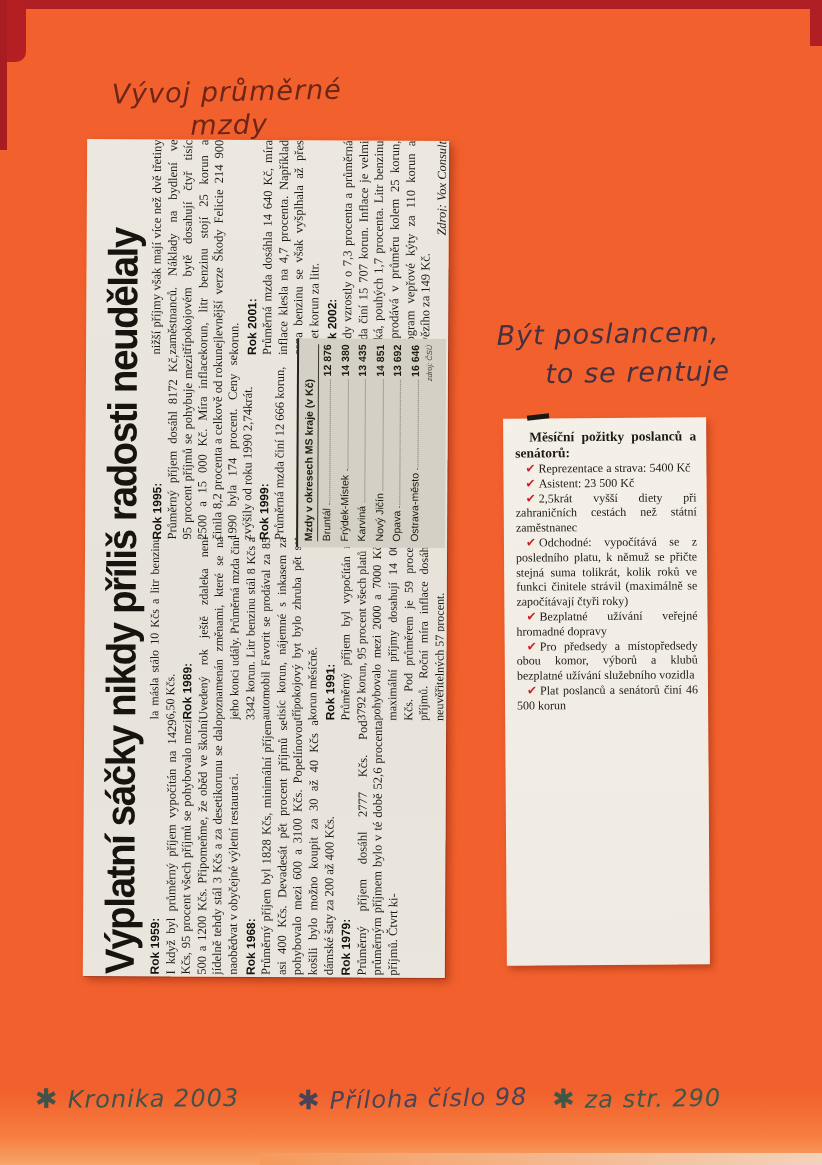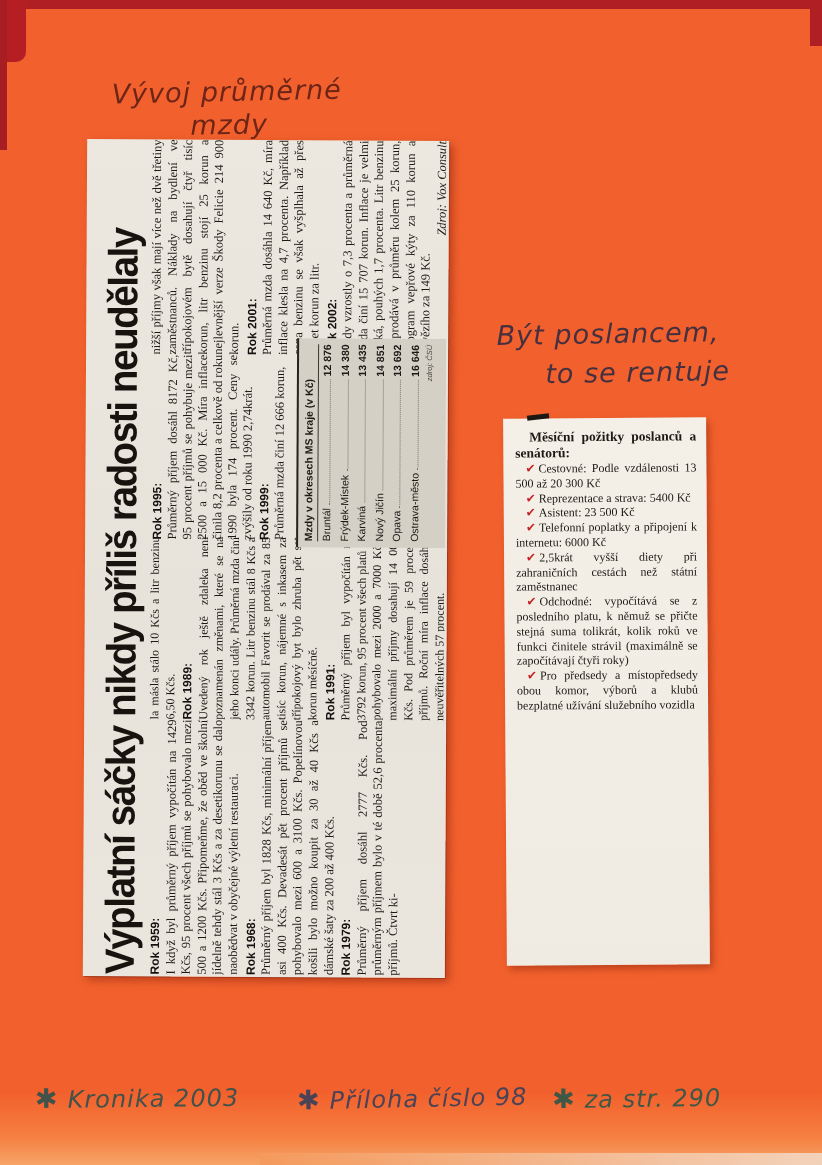--- a/index.html
+++ b/index.html
@@ -156,27 +156,27 @@
 
 <div class="hand hand-right">
   <span>Být poslancem,</span>
   <span class="l2">to se rentuje</span>
 </div>
 
 <div class="clip-small">
   <div class="clip-mark"></div>
   <div class="btitle">Měsíční požitky poslanců a senátorů:</div>
   <div id="benefit-items">
-      <p class="item"><span class="chk">✔</span>Cestovné: Podle vzdálenosti 13 500 až 20 300 Kč</p>
       <p class="item"><span class="chk">✔</span>Reprezentace a strava: 5400 Kč</p>
       <p class="item"><span class="chk">✔</span>Asistent: 23 500 Kč</p>
-      <p class="item"><span class="chk">✔</span>Telefonní poplatky a připojení k internetu: 6000 Kč</p>
       <p class="item"><span class="chk">✔</span>2,5krát vyšší diety při zahraničních cestách než státní zaměstnanec</p>
       <p class="item"><span class="chk">✔</span>Odchodné: vypočítává se z posledního platu, k němuž se přičte stejná suma tolikrát, kolik roků ve funkci činitele strávil (maximálně se započítávají čtyři roky)</p>
+      <p class="item"><span class="chk">✔</span>Bezplatné užívání veřejné hromadné dopravy</p>
       <p class="item"><span class="chk">✔</span>Pro předsedy a místopředsedy obou komor, výborů a klubů bezplatné užívání služebního vozidla</p>
+      <p class="item"><span class="chk">✔</span>Plat poslanců a senátorů činí 46 500 korun</p>
     </div>
 </div>
 
 <div class="hand hand-bottom" id="bottom-notes">
     <span class="note n0"><span class="star">✱</span>Kronika 2003</span>
     <span class="note n1"><span class="star">✱</span>Příloha číslo 98</span>
     <span class="note n2"><span class="star">✱</span>za str. 290</span>
   </div>
 
 </body></html>

